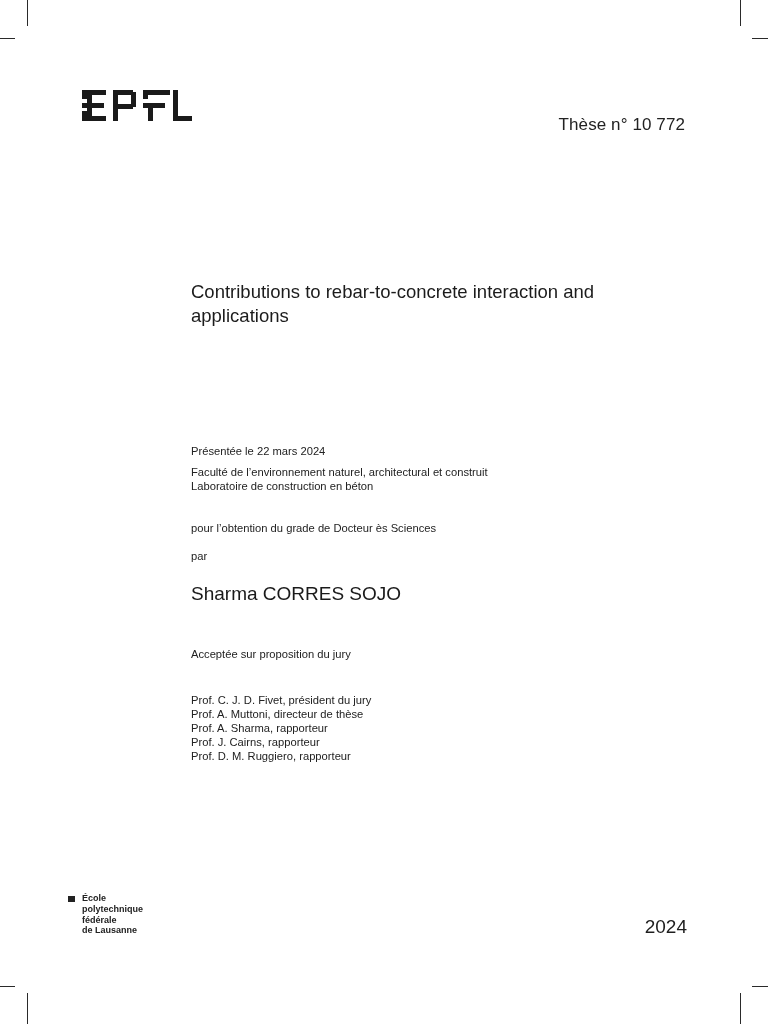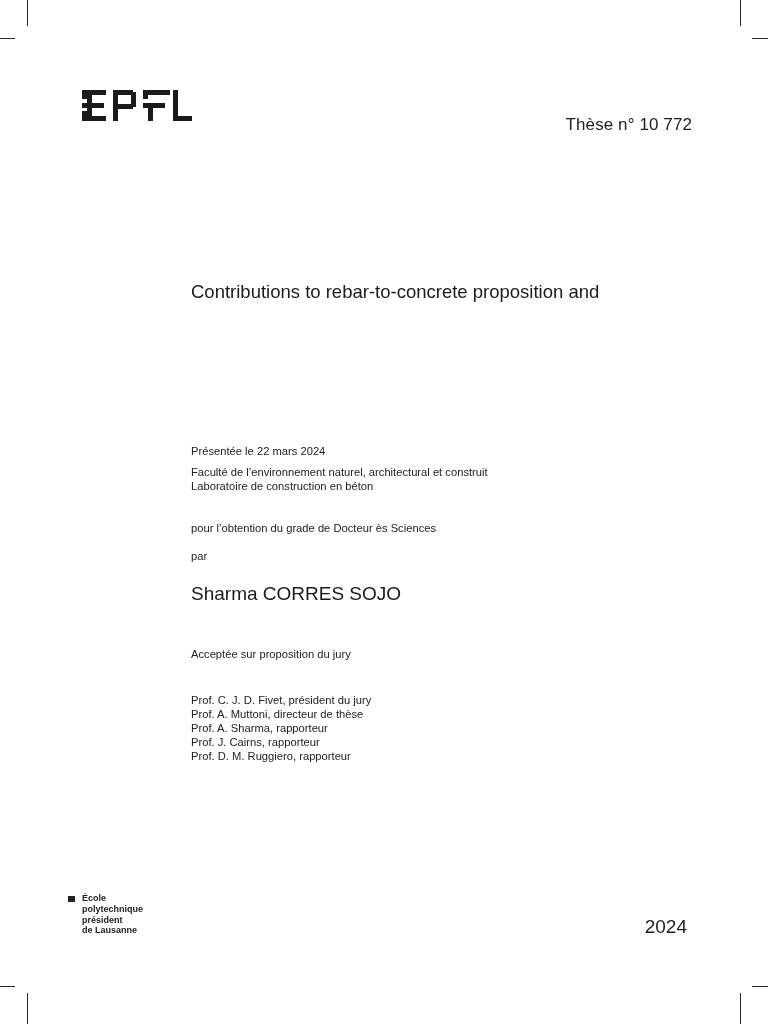--- a/index.html
+++ b/index.html
@@ -1,20 +1,20 @@
 <!DOCTYPE html>
 <html><head>
   <meta charset="utf-8">
   <style>
     html, body { margin: 0; padding: 0; background: #ffffff; }
     body { width: 768px; height: 1024px; position: relative; overflow: hidden;
            font-family: "Liberation Sans", "DejaVu Sans", sans-serif; color: #1e1e1e; }
     .crop { position: absolute; background: #2a2a2a; }
     .logo { position: absolute; left: 82px; top: 90px; width: 110px; height: 31px; }
-    .thesis-no { position: absolute; right: 76px; top: 115px; font-size: 17px; color: #222; letter-spacing: 0.1px; }
+    .thesis-no { position: absolute; right: 83px; top: 115px; font-size: 17px; color: #222; letter-spacing: 0.1px; }
     .title { position: absolute; left: 191px; top: 280px; width: 480px; font-size: 18.5px; line-height: 24px; color: #1c1c1c; }
     .meta { position: absolute; left: 191px; font-size: 11.2px; line-height: 14px; color: #222; }
     .author { position: absolute; left: 191px; top: 583px; font-size: 19px; color: #1a1a1a; }
     .school { position: absolute; left: 68px; top: 893px; }
     .school .sq { position: absolute; left: 0; top: 3px; width: 7px; height: 6px; background: #222; }
     .school .lines { position: absolute; left: 14px; top: 0; font-size: 9px; line-height: 10.8px; font-weight: bold; color: #222; white-space: nowrap; }
     .year { position: absolute; right: 81px; top: 916px; font-size: 19px; color: #1e1e1e; }
     .block div { white-space: nowrap; }
   </style>
 </head>
@@ -50,21 +50,22 @@
     <rect x="66" y="18" width="5" height="13"></rect>
 
     <rect x="91" y="0" width="5" height="31"></rect>
     <rect x="91" y="26" width="19" height="5"></rect>
   </g>
 </svg>
 
 <div class="thesis-no">Thèse n° 10 772</div>
 
 <div class="title">
-  <div>Contributions to rebar-to-concrete proposition and</div>
+  <div>Contributions to rebar-to-concrete interaction and</div>
+  <div>applications</div>
 </div>
 
 <div class="meta block" style="top:444px;">
   <div>Présentée le 22 mars 2024</div>
 </div>
 
 <div class="meta block" style="top:465px;">
   <div>Faculté de l’environnement naturel, architectural et construit</div>
   <div>Laboratoire de construction en béton</div>
 </div>
@@ -89,18 +90,18 @@
   <div>Prof. A. Sharma, rapporteur</div>
   <div>Prof. J. Cairns, rapporteur</div>
   <div>Prof. D. M. Ruggiero, rapporteur</div>
 </div>
 
 <div class="school">
   <div class="sq"></div>
   <div class="lines">
     <div>École</div>
     <div>polytechnique</div>
-    <div>président</div>
+    <div>fédérale</div>
     <div>de Lausanne</div>
   </div>
 </div>
 
 <div class="year">2024</div>
 
 </body></html>

